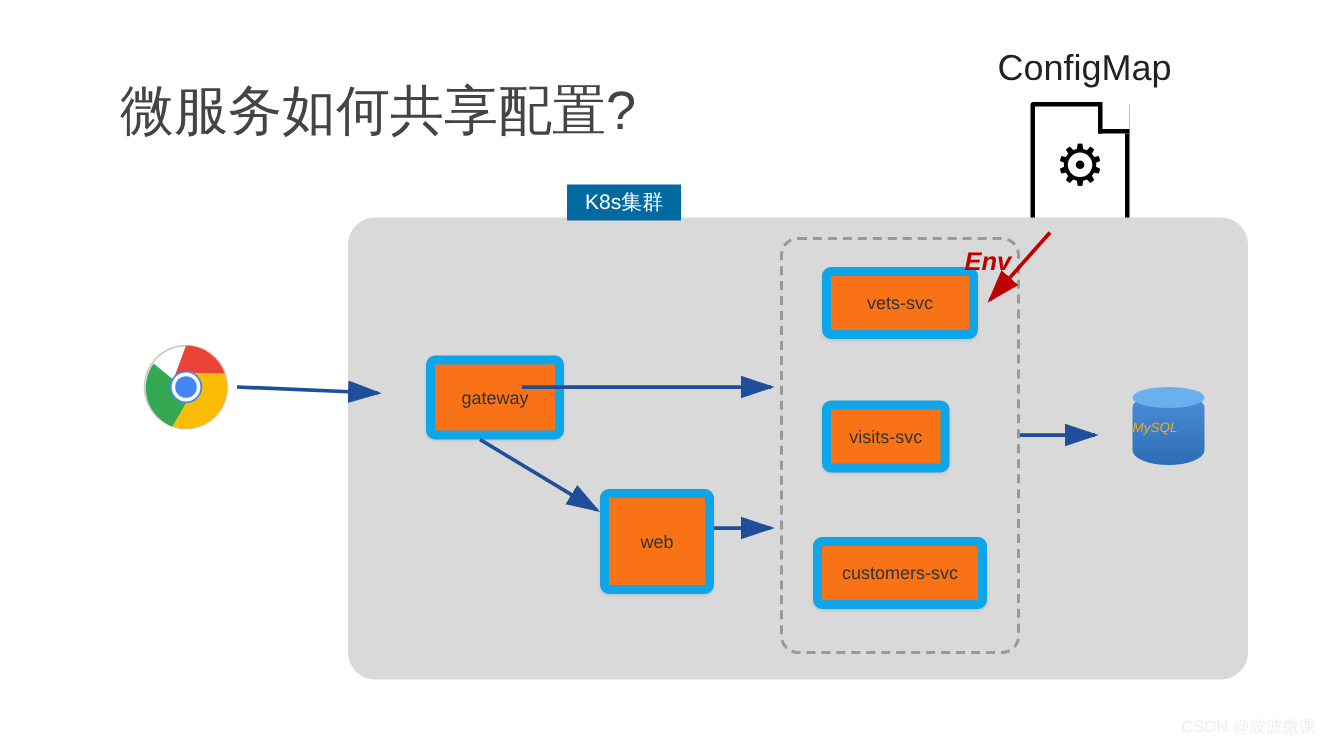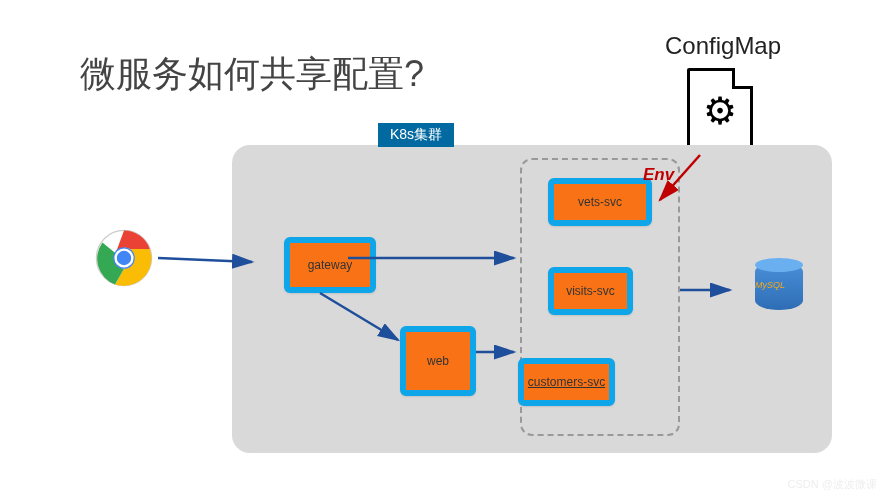--- a/index.html
+++ b/index.html
@@ -90,21 +90,21 @@
       align-items: center;
       justify-content: center;
       font-size: 12px;
       color: #333;
       box-shadow: 0 1px 2px rgba(0,0,0,0.1);
     }
     .gateway { left: 256px; top: 237px; width: 92px; height: 56px; margin-left: 28px; }
     .web { left: 400px; top: 326px; width: 76px; height: 70px; }
     .vets { left: 548px; top: 178px; width: 104px; height: 48px; }
     .visits { left: 548px; top: 267px; width: 85px; height: 48px; }
-    .customers { left: 518px; top: 358px; width: 97px; height: 48px; text-decoration: underline; }
+    .customers { left: 542px; top: 358px; width: 116px; height: 48px; }
     .chrome {
       position: absolute;
       left: 94px;
       top: 228px;
       width: 60px;
       height: 60px;
     }
     .db {
       position: absolute;
       left: 735px;

